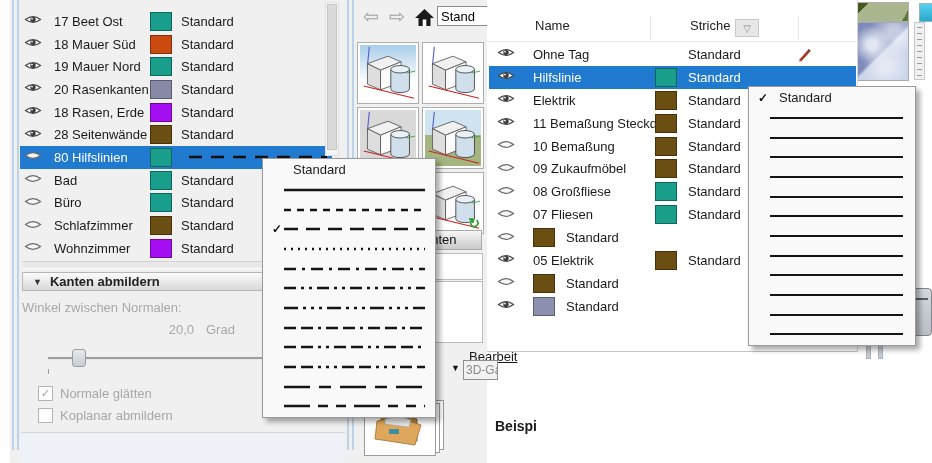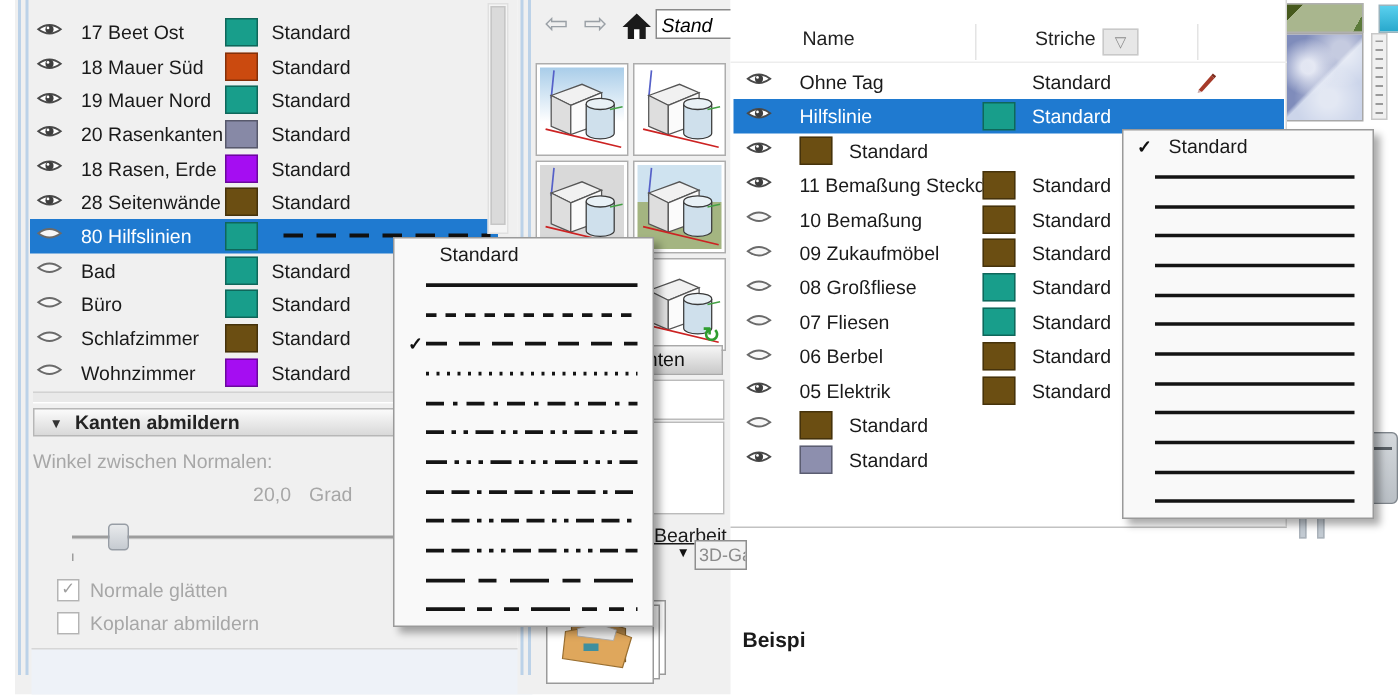--- a/index.html
+++ b/index.html
@@ -33,34 +33,34 @@
   #slider-thumb{left:62px;top:349px;width:12px;height:16px;background:linear-gradient(#e8eaec,#c6cbd1);border:1px solid #979da5;border-radius:3px;}
   #slider-tick{left:38px;top:369px;width:1px;height:5px;background:#9d9d9d;}
   .cbrow{left:14px;display:flex;align-items:center;gap:7px;}
   .cbbox{width:13px;height:13px;background:#fff;border:1px solid #b4b4b4;display:flex;align-items:center;justify-content:center;
          font-size:11px;color:#9f9f9f;line-height:1;}
   #left-footer{left:11px;top:432px;width:334px;height:31px;background:#eef2f8;border-top:1px solid #d6d6d6;}
   
   #mid-panel{left:345px;top:0;width:142px;height:463px;background:#f0f0f0;}
   .toolbtn{top:6px;font-size:19px;color:#9aa0a6;line-height:22px;}
   #style-search{left:437px;top:6px;width:71px;height:20px;border:1px solid #8a8a8a;background:#fff;font-family:"Liberation Sans",sans-serif;
-     font-size:13px;padding:0 3px;box-sizing:border-box;font-style:italic;}
+     font-size:13px;padding:0 3px;box-sizing:border-box;}
   #thumb-grid{left:357px;top:42px;width:128px;display:flex;flex-wrap:wrap;gap:3px;}
   .thumb{width:62px;height:62px;border:1px solid #adadad;background:#fff;box-sizing:border-box;padding:2px;position:relative;}
   .scene{width:100%;height:100%;position:relative;background:#fff;}
   .v-sky .scene{background:linear-gradient(#aacdе8,#ffffff 65%);background:linear-gradient(#a9cde9,#ffffff 65%);}
   .v-gray .scene{background:#d9d9d9;}
   .v-ground .scene{background:linear-gradient(#cfe3f0 44%,#a4b581 44%);}
   .arrowmark{position:absolute;right:1px;bottom:0px;font-size:14px;font-weight:bold;color:#2f9e2f;}
   #comp-header{left:349px;top:230px;width:133px;height:20px;background:linear-gradient(#f6f6f6,#c9c9c9);border:1px solid #a9a9a9;box-sizing:border-box;}
   #comp-header-label{left:424px;top:232px;color:#111;}
   .compbox{left:352px;width:129px;background:#fff;border:1px solid #bbbbbb;}
   #comp-box1{top:253px;height:25px;}
   #comp-box2{top:281px;height:60px;}
-  #comp-tab{left:436px;top:349px;text-decoration:underline;}
+  #comp-tab{left:469px;top:349px;text-decoration:underline;}
   #combo-arrow{left:451px;top:363px;font-size:9px;color:#111;}
   #combo{left:463px;top:360px;width:35px;height:20px;background:#f2f2f2;border:1px solid #8f8f8f;box-sizing:border-box;
      color:#8b8b8b;font-size:12px;padding:2px 2px;white-space:nowrap;overflow:hidden;}
   #example-label{left:447px;top:418px;font-weight:bold;font-size:14px;padding-left:48px;}
   .cardstack{width:70px;height:48px;background:#fff;border:1px solid #9a9a9a;}
   
   #tags-window{left:487px;top:0;width:371px;height:352px;background:#fff;z-index:10;
      border-right:1px solid #d8d8d8;border-bottom:1px solid #c2c2c2;box-sizing:border-box;}
   .th{top:18px;color:#222;}
   .hdiv{top:16px;width:1px;height:24px;background:#e4e4e4;}
@@ -551,20 +551,21 @@
         <span class="eyeslot">
           <span>
             <svg width="18" height="13" viewBox="0 0 18 13">
               <path d="M1.5 6.5 Q9 0.8 16.5 6.5 Q9 12.2 1.5 6.5 Z" fill="#ffffff" stroke="#4a4a4a" stroke-width="1.2"></path>
               <circle cx="9" cy="6.5" r="2.7" fill="#3e3e3e"></circle>
               <circle cx="8" cy="5.6" r="0.9" fill="#ffffff"></circle>
             </svg>
           </span>
 
         </span>
+        <span class="tname">Elektrik</span>
         <span class="swslot">
           <span class="swatch" style="background: rgb(107, 78, 18);"></span>
         </span>
         <span>Standard</span>
 
       </div>
 
       <div class="trow">
         <span class="eyeslot">
           <span>
@@ -654,21 +655,20 @@
 
       <div class="trow">
         <span class="eyeslot">
 
           <span>
             <svg width="18" height="13" viewBox="0 0 18 13">
               <path d="M1.5 6.5 Q9 0.8 16.5 6.5 Q9 12.2 1.5 6.5 Z" fill="#f7f7f7" stroke="#6a6a6a" stroke-width="1.2"></path>
             </svg>
           </span>
         </span>
-        <span class="tname">06 Berbel</span>
         <span class="swslot">
           <span class="swatch" style="background: rgb(107, 78, 18);"></span>
         </span>
         <span>Standard</span>
 
       </div>
 
       <div class="trow">
         <span class="eyeslot">
           <span>

